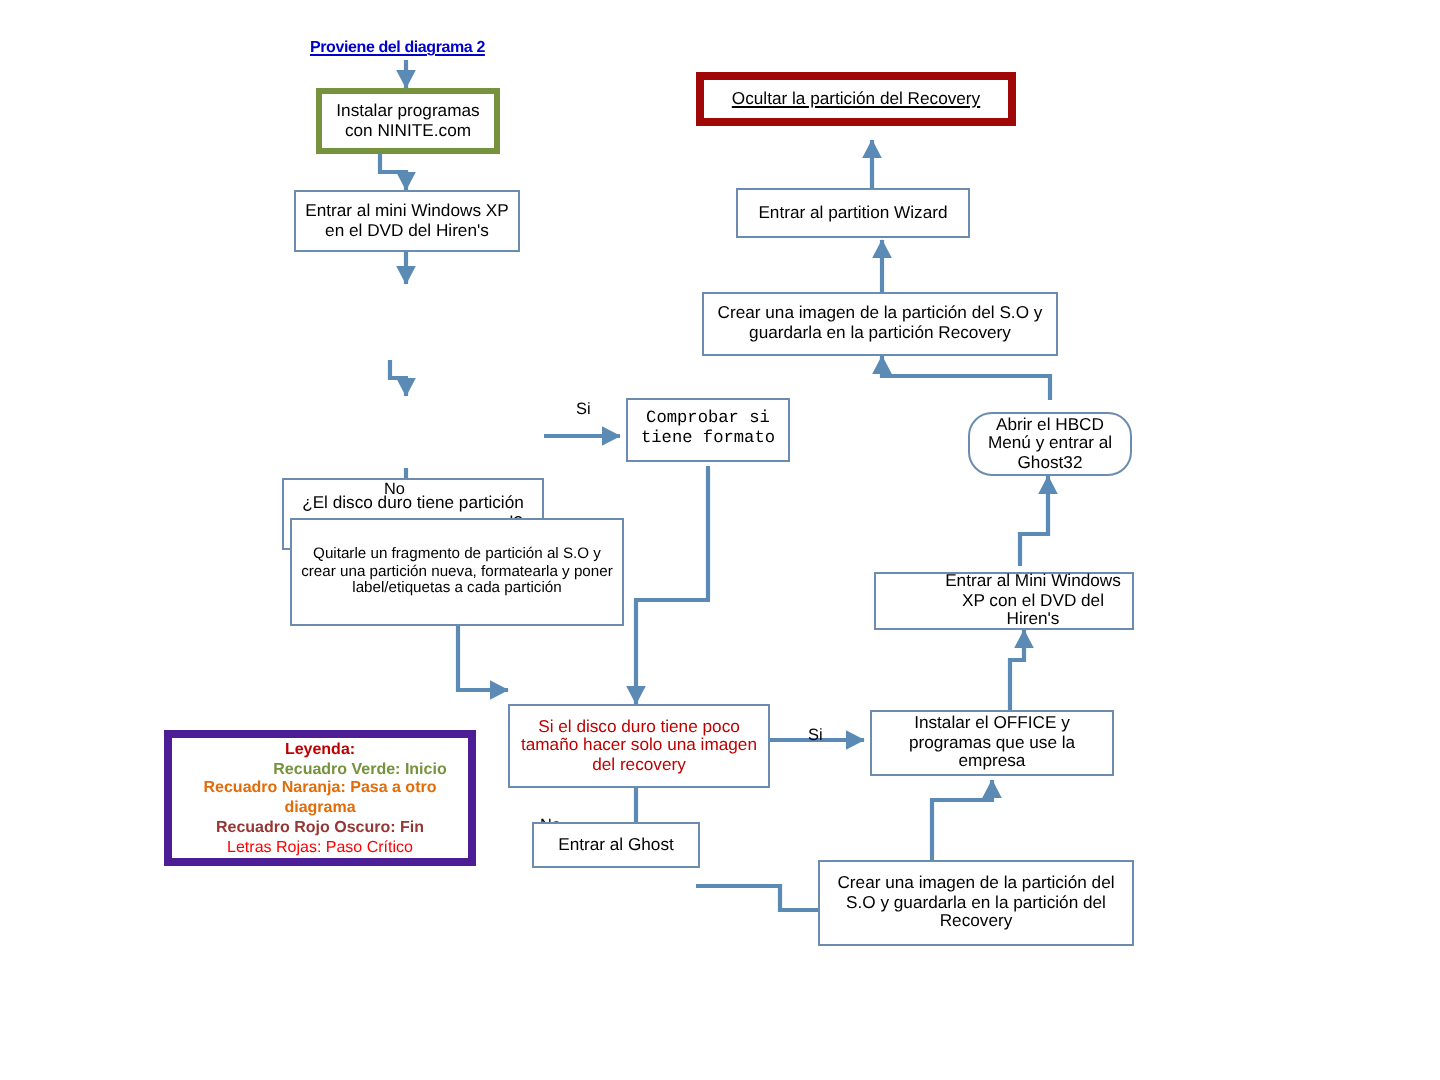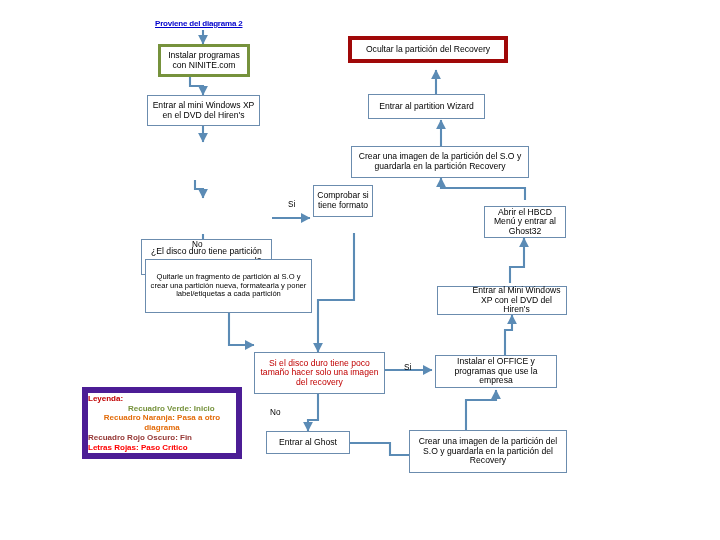--- a/index.html
+++ b/index.html
@@ -15,21 +15,21 @@
     position:absolute;box-sizing:border-box;
     display:flex;align-items:center;justify-content:center;
     text-align:center;background:#ffffff;
     border:1px solid #6b8cae;
     color:#000000;line-height:1.12;
     padding:2px 3px;
   }
   .node .txt{display:block;width:100%;}
 
   .n-green{border:3px solid #76923c;}
-  .n-red{border:4px solid #a00808;}
+  .n-red{border:4px solid #a00808;text-decoration:underline;}
 
   .fs7{font-size:7.6px;}
   .fs85{font-size:8.6px;}
 
   .redtext{color:#c00000;}
 
   .label{
     position:absolute;font-size:8.2px;color:#000;background:transparent;
     white-space:nowrap;
   }
@@ -39,30 +39,30 @@
     font-size:8px;color:#0000cc;text-decoration:underline;
     font-weight:bold;white-space:nowrap;letter-spacing:-0.2px;
   }
   #diagram-title{
     position:absolute;left:18px;top:508px;
     font-size:14.5px;font-weight:bold;color:#5b7ba5;
     letter-spacing:0.6px;white-space:nowrap;
   }
 
   .legend-box{
-    position:absolute;left:82px;top:387px;width:148px;height:60px;
-    border:6px solid #4c1d95;background:#fff;
-    display:flex;flex-direction:column;align-items:flex-start;justify-content:center;
+    position:absolute;left:82px;top:365px;width:148px;height:60px;
+    border:4px solid #4c1d95;background:#fff;
+    display:flex;flex-direction:column;align-items:center;justify-content:center;
     font-size:8px;line-height:1.22;text-align:center;
   }
   .lg-title{color:#c00000;font-weight:bold;}
   .lg-green{color:#76923c;font-weight:bold;padding-left:40px;}
   .lg-orange{color:#e36c0a;font-weight:bold;}
   .lg-dred{color:#953735;font-weight:bold;}
-  .lg-red{color:#ff0000;font-weight:bold;}
+  .lg-red{color:#ff0000;font-weight:normal;}
 </style>
 </head>
 <body>
 
 <div id="canvas">
 
   <svg class="lines" xmlns="http://www.w3.org/2000/svg">
     <defs>
       <marker id="ah" markerWidth="6" markerHeight="6" refX="4.4" refY="3" orient="auto">
         <path d="M0,0.6 L4.6,3 L0,5.4 z" fill="#5b8bb5"></path>
@@ -128,27 +128,27 @@
   <div class="node fs85" style="left:351px;top:146px;width:178px;height:32px;">
     <span class="txt">Crear una imagen de la partición del S.O y guardarla en la partición Recovery</span>
   </div>
 
   <div class="node fs85" style="left:141px;top:198px;width:131px;height:36px;margin-top:41px;">
     <span class="txt">¿El disco duro tiene partición para crear recovery manual?</span>
   </div>
 
   <div class="label" style="left:288px;top:200px;">Si</div>
 
-  <div class="node fs85" style="left:313px;top:185px;width:60px;height:32px;">
+  <div class="node fs85" style="left:313px;top:199px;width:82px;height:32px;font-family:Liberation Mono, monospace;">
     <span class="txt">Comprobar si tiene formato</span>
   </div>
 
   <div class="label" style="left:192px;top:240px;">No</div>
 
-  <div class="node fs85" style="left:484px;top:206px;width:82px;height:32px;">
+  <div class="node fs85" style="left:484px;top:206px;width:82px;height:32px;border-radius:12px;">
     <span class="txt">Abrir el HBCD Menú y entrar al Ghost32</span>
   </div>
 
   <div class="node fs7" style="left:145px;top:259px;width:167px;height:54px;">
     <span class="txt">Quitarle un fragmento de partición al S.O y crear una partición nueva, formatearla y poner label/etiquetas a cada partición</span>
   </div>
 
   <div class="node fs85" style="left:437px;top:286px;width:130px;height:29px;padding-left:32px;">
     <span class="txt">Entrar al Mini Windows XP con el DVD del Hiren's</span>
   </div>
@@ -166,21 +166,21 @@
   <div class="label" style="left:270px;top:408px;">No</div>
 
   <div class="legend-box">
     <div class="lg-title">Leyenda:</div>
     <div class="lg-green">Recuadro Verde: Inicio</div>
     <div class="lg-orange">Recuadro Naranja: Pasa a otro diagrama</div>
     <div class="lg-dred">Recuadro Rojo Oscuro: Fin</div>
     <div class="lg-red">Letras Rojas: Paso Crítico</div>
   </div>
 
-  <div class="node fs85" style="left:266px;top:431px;width:84px;height:23px;">
+  <div class="node fs85" style="left:266px;top:411px;width:84px;height:23px;">
     <span class="txt">Entrar al Ghost</span>
   </div>
 
   <div class="node fs85" style="left:409px;top:430px;width:158px;height:43px;">
     <span class="txt">Crear una imagen de la partición del S.O y guardarla en la partición del Recovery</span>
   </div>
 
 
 </div>
 

